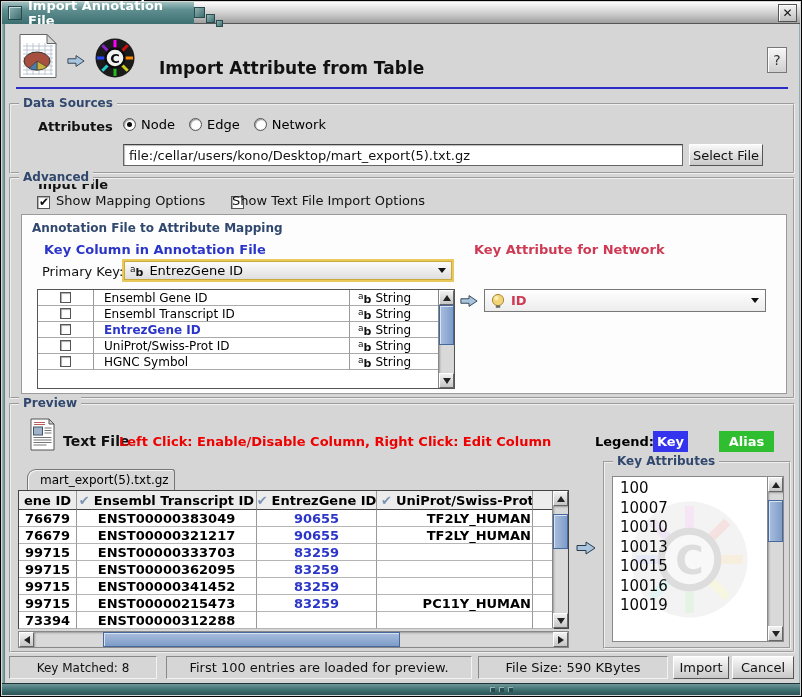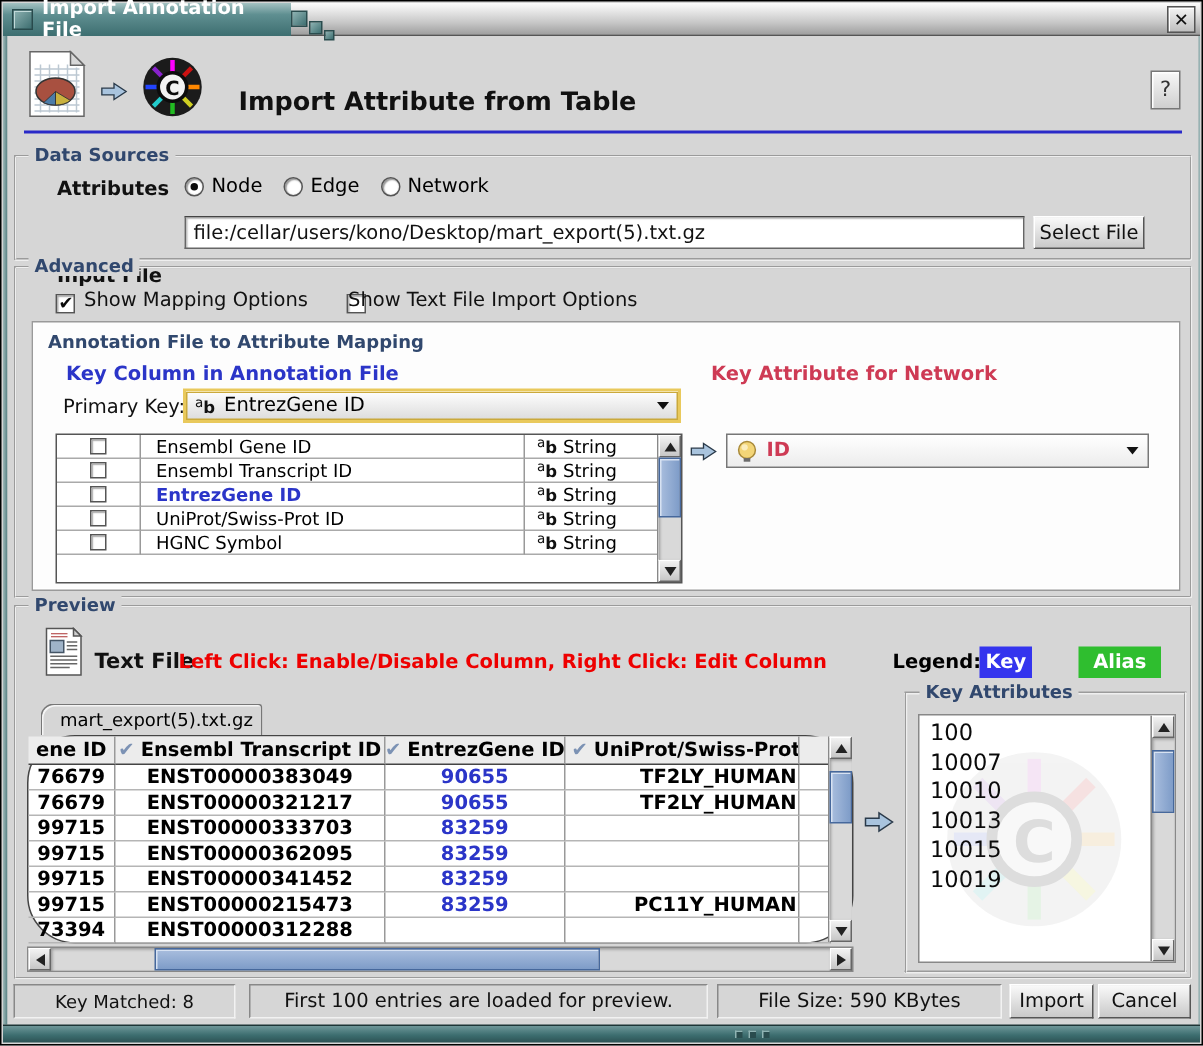--- a/index.html
+++ b/index.html
@@ -348,21 +348,21 @@
         </svg>
       </div>
       <div class="abs ptype" style="left:52px;top:28px;">Text File</div>
       <div class="abs instr" style="left:108px;top:29px;">Left Click: Enable/Disable Column, Right Click: Edit Column</div>
       <div class="abs legend-lbl" style="left:584px;top:29px;">Legend:</div>
       <div class="abs badge key" style="left:642px;top:26px;width:35px;height:21px;">Key</div>
       <div class="abs badge alias" style="left:708px;top:26px;width:55px;height:21px;">Alias</div>
 
       <div class="tab" style="left:16px;top:64px;width:148px;height:21px;">mart_export(5).txt.gz</div>
 
-      <div class="ptable" style="left:7px;top:85px;width:551px;height:139px;border-radius:32px;">
+      <div class="ptable" style="left:7px;top:85px;width:551px;height:139px;">
         <div class="pt-head">
           <div class="pt-cell w0">
               <span>ene ID</span>
             </div>
           <div class="pt-cell w1">
               <span class="chk">✔</span>
               <span>Ensembl Transcript ID</span>
             </div>
           <div class="pt-cell w2">
               <span class="chk">✔</span>
@@ -483,20 +483,21 @@
               <text x="21" y="26" text-anchor="middle" font-size="13" font-weight="bold" fill="#9a9a9a" font-family="DejaVu Sans, sans-serif">C</text>
             </svg>
           </div>
           <div class="ka-items">
 
           <div class="ka-item">100</div>
               <div class="ka-item">10007</div>
               <div class="ka-item">10010</div>
               <div class="ka-item">10013</div>
               <div class="ka-item">10015</div>
+              <div class="ka-item">10016</div>
               <div class="ka-item">10019</div>
             </div>
           <div class="vscroll" style="z-index:3;">
             <div class="sb-btn">
                 <i class="tri up"></i>
               </div>
             <div class="sb-track">
                 <div class="sb-thumb" style="top:8px;height:42px;"></div>
               </div>
             <div class="sb-btn">

